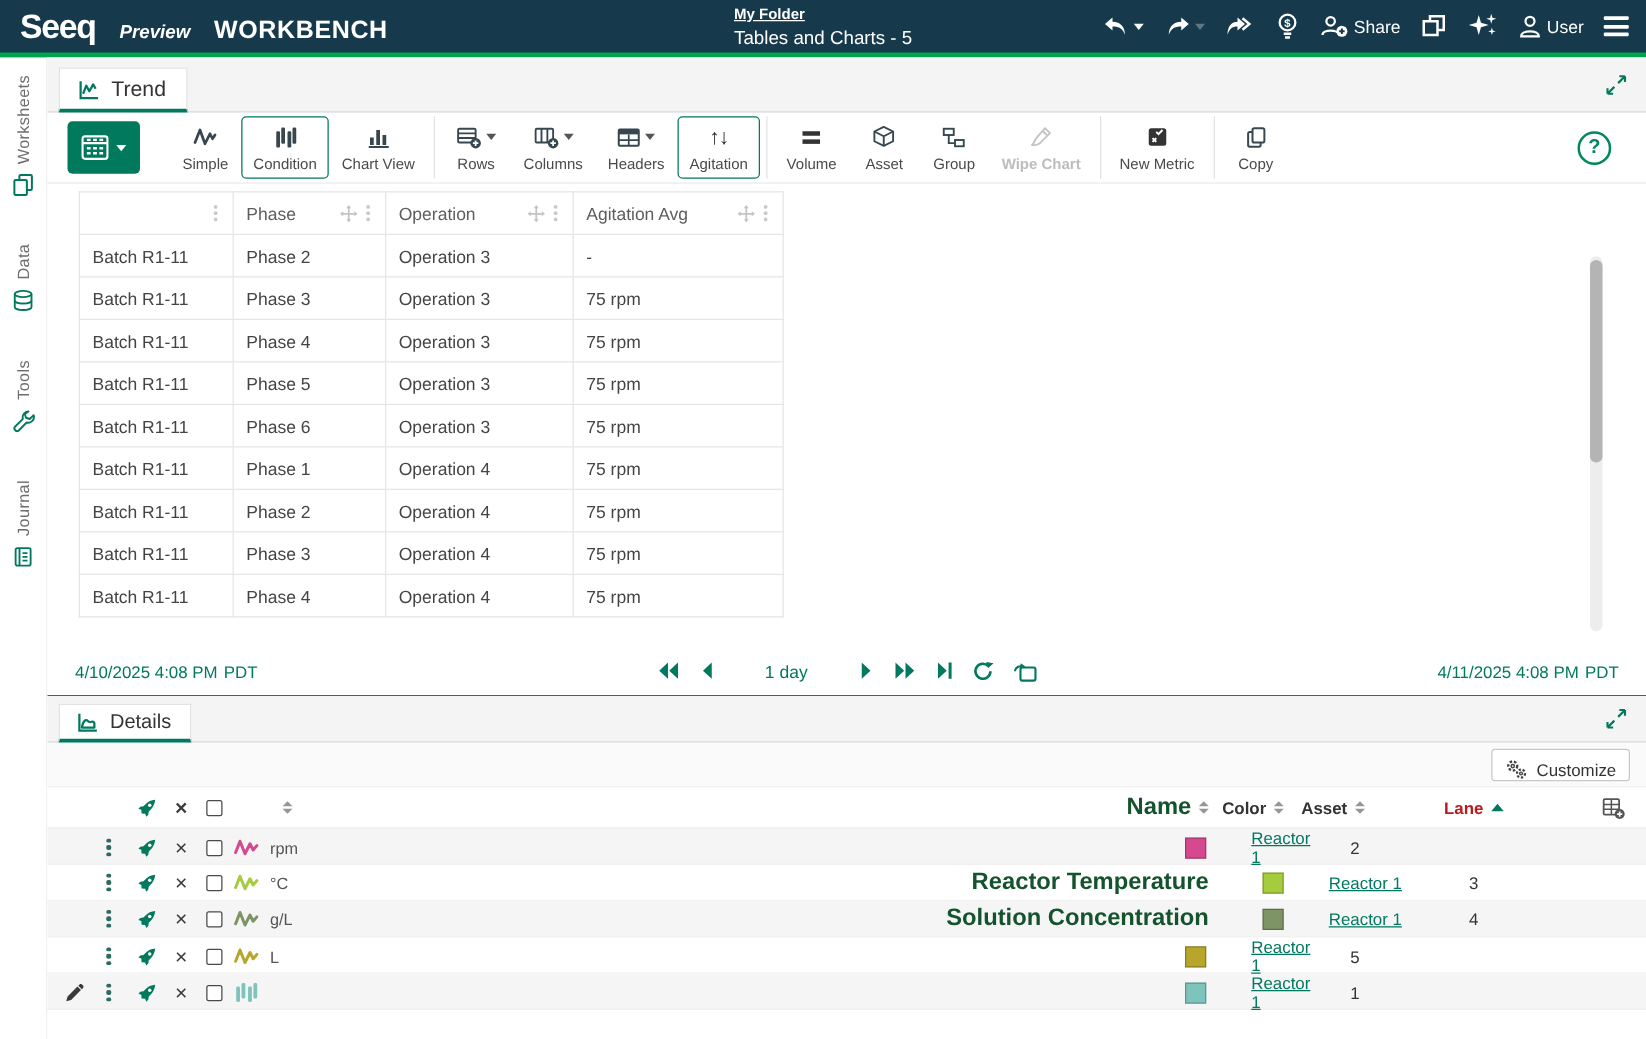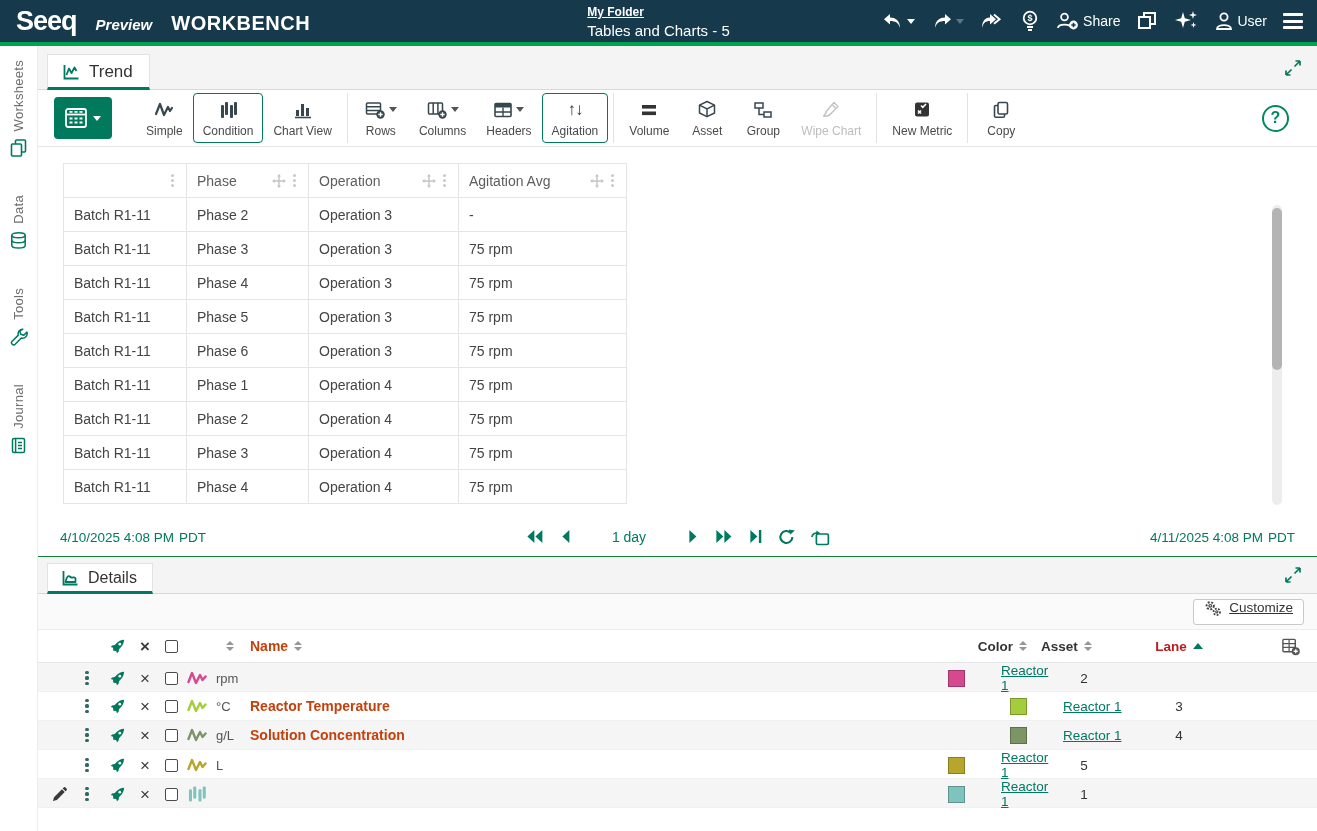--- a/index.html
+++ b/index.html
@@ -43,28 +43,28 @@
   .trend-panel { height:511px; display:flex; flex-direction:column; border-bottom:1px solid #15803d; }
   .trend-panel .tabstrip { height:44px; }
 
   .toolbar { height:57px; background:#fff; border-bottom:1px solid #e7e7e7; display:flex; align-items:center; padding:0 12px 0 16px; flex:none; }
   .tbl-btn { width:58px; height:42px; background:#00795c; border-radius:4px; display:flex; align-items:center; justify-content:center; gap:6px; color:#fff; cursor:pointer; margin-right:24px; flex:none; }
   .tool-btn { display:flex; flex-direction:column; align-items:center; justify-content:flex-end; gap:4px; padding:5px 9px 4px; min-width:56px; border:1px solid transparent; border-radius:4px; cursor:pointer; flex:none; }
   .tool-btn .ic-row { height:21px; display:flex; align-items:center; gap:3px; color:#555; }
   .tool-btn .tlabel { font-size:12px; color:#4a4a4a; white-space:nowrap; }
   .tool-btn.selected { border-color:#00795c; }
   .tool-btn.disabled .tlabel { color:#bdbdbd; }
-  .tool-btn.disabled { cursor:default; }
+  .tool-btn.disabled { cursor:default;font-weight:bold; }
   .tsep { width:1px; height:50px; background:#e3e3e3; margin:0 5px; flex:none; }
   .help-btn { margin-left:auto; margin-right:16px; width:27px; height:27px; border:2px solid #00885f; border-radius:50%; color:#00885f; font-weight:bold; font-size:16px; display:flex; align-items:center; justify-content:center; cursor:pointer; flex:none; }
   .arr-ud { font-size:17px; font-weight:bold; color:#333; letter-spacing:-1px; }
 
   
   .table-area { flex:1; position:relative; background:#fff; overflow:hidden; }
-  table.trend { border-collapse:collapse; margin:16px 0 0 25px; font-size:14px; table-layout:fixed; }
+  table.trend { border-collapse:collapse; margin:6px 0 0 25px; font-size:14px; table-layout:fixed; }
   table.trend th, table.trend td { border:1px solid #e5e5e5; height:34px; padding:0 10px; text-align:left; font-weight:normal; color:#444; background:#fff; }
   table.trend th { color:#5d5d5d; }
   .th-inner { display:flex; align-items:center; gap:5px; }
   .th-inner .hlabel { flex:1; }
   .hdots { display:flex; flex-direction:column; gap:2px; padding:2px; cursor:pointer; }
   .hdots i { width:3px; height:3px; border-radius:50%; background:#c9c9c9; display:block; }
   td.c0 { font-weight:bold; color:#222; }
 
   .vscroll { position:absolute; right:35px; top:58px; width:10px; height:300px; background:#ededed; border-radius:6px; }
   .vscroll .thumb { position:absolute; left:0; top:3px; width:10px; height:162px; background:#b4b4b4; border-radius:6px; cursor:grab; }
@@ -76,27 +76,27 @@
   .tb-center { position:absolute; left:50%; transform:translateX(-50%); display:flex; align-items:flex-start; gap:15px; }
   .tb-center .dur { margin:0 26px; cursor:pointer; font-size:14px; }
   .tb-center svg { cursor:pointer; display:block; }
   .tz { margin-left:5px; }
 
   
   .details-panel { flex:1; display:flex; flex-direction:column; background:#fff; }
   .details-panel .tabstrip { height:37px; }
   .details-panel .tab { font-size:16px; padding:5px 15px 4px 13px; }
   .subbar { height:36px; flex:none; background:#fafafa; border-bottom:1px solid #ededed; display:flex; align-items:center; justify-content:flex-end; padding-right:13px; }
-  .customize-btn { height:26px; border:1px solid #c9c9c9; border-radius:3px; background:#fff; display:flex; align-items:flex-start; gap:7px; padding:0 10px; font-size:13.5px; color:#333; cursor:pointer;text-decoration:underline; }
+  .customize-btn { height:26px; border:1px solid #c9c9c9; border-radius:3px; background:#fff; display:flex; align-items:flex-end; gap:7px; padding:0 10px; font-size:13.5px; color:#333; cursor:pointer; }
 
   .dgrid { display:grid; grid-template-columns:26px 30px 30px 26px 26px 26px 40px 1fr 62px 110px 80px 86px; align-items:center; padding:0 12px 0 8px; }
   .dheader { height:33px; flex:none; border-bottom:1px solid #e6e6e6; font-size:13.5px; font-weight:bold; color:#333; background:#fff; }
   .dc { display:flex; align-items:center; justify-content:center; }
   .c-unit { justify-content:flex-start; padding-left:6px; font-size:13px; color:#555; }
-  .c-name { justify-content:flex-start; font-size:14px; font-weight:600; color:#c2410c; }
+  .c-name { justify-content:flex-end; font-size:19px; font-weight:600; color:#14532d; }
   .c-color { justify-content:flex-end; padding-right:2px; }
   .c-asset { justify-content:flex-start; padding-left:34px; }
   .c-addcol { justify-content:flex-end; padding-right:4px; }
   .hgroup { display:inline-flex; align-items:center; gap:6px; cursor:pointer; }
   .sorter { display:inline-flex; flex-direction:column; gap:2px; }
   .sorter i.up { width:0;height:0;border-left:4px solid transparent;border-right:4px solid transparent;border-bottom:4px solid #969696; }
   .sorter i.dn { width:0;height:0;border-left:4px solid transparent;border-right:4px solid transparent;border-top:4px solid #969696; }
   .lane-asc { width:0;height:0;border-left:5px solid transparent;border-right:5px solid transparent;border-bottom:6px solid #007960; }
   .lane-hd { color:#b91c1c; }
 

